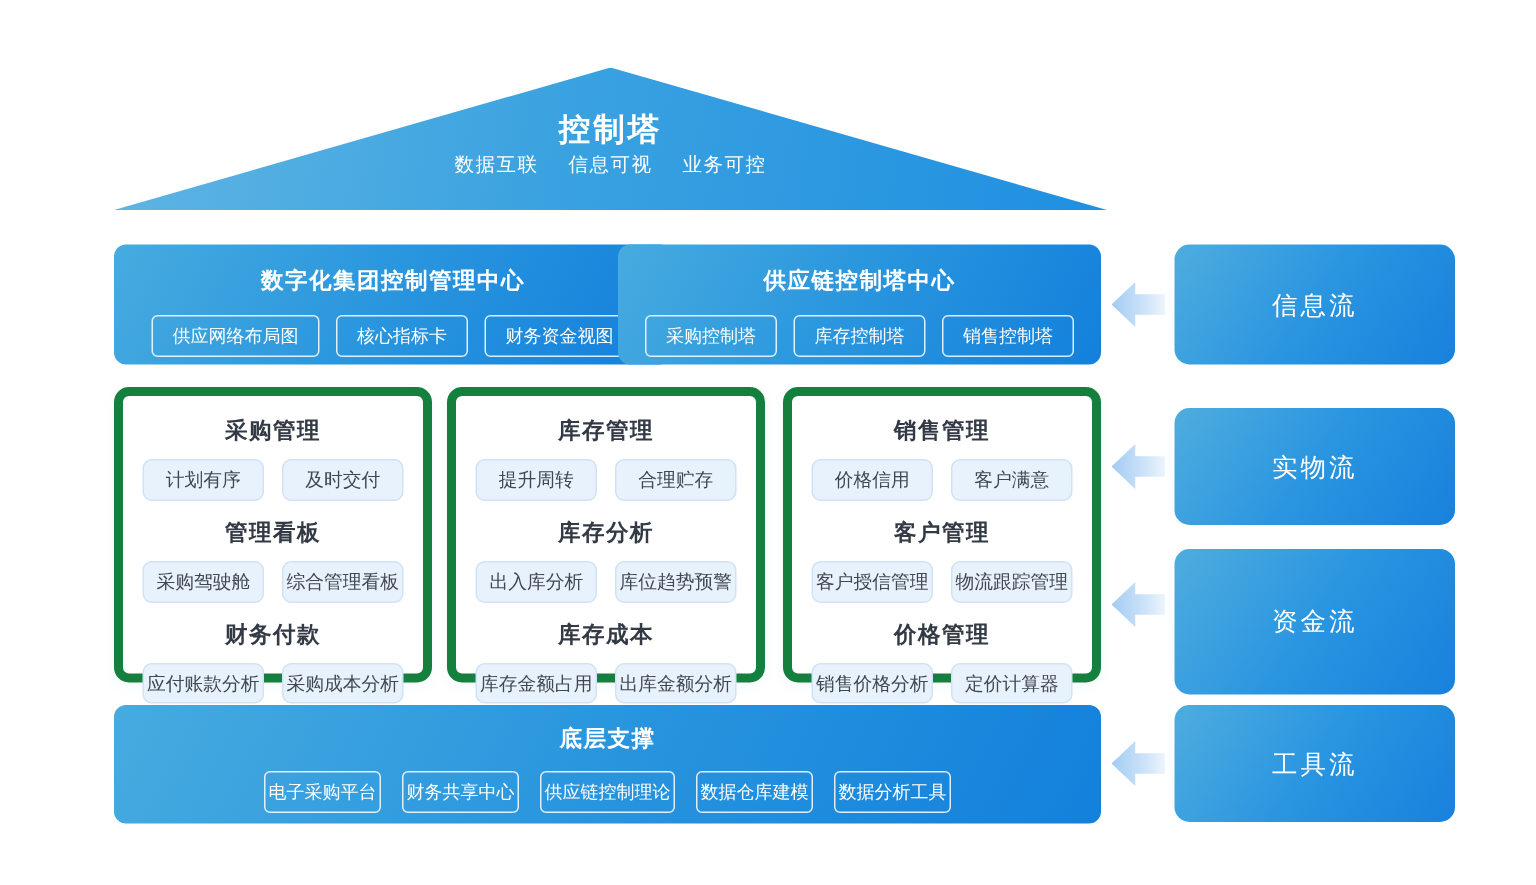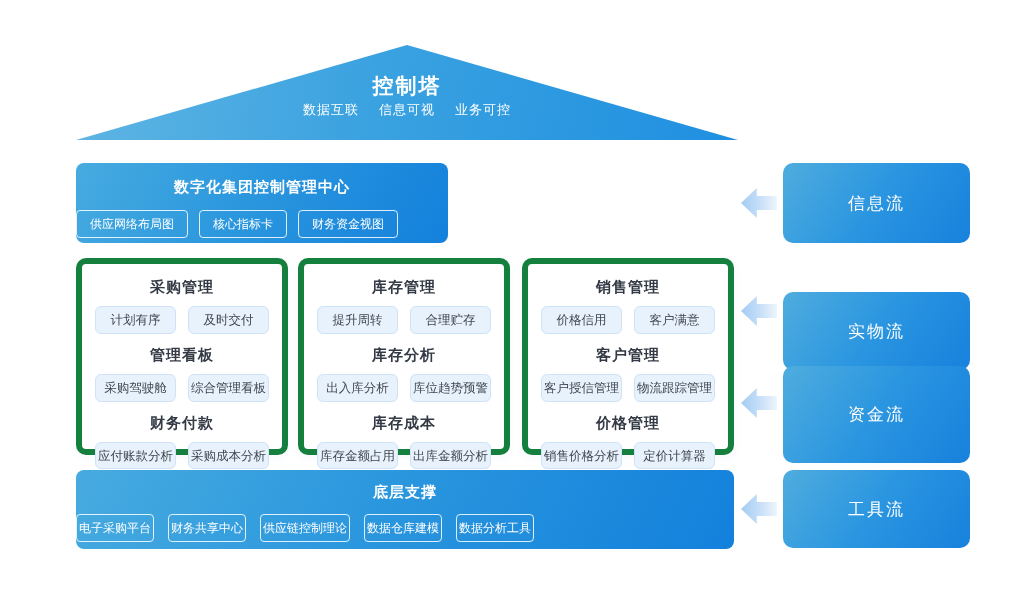--- a/index.html
+++ b/index.html
@@ -16,21 +16,21 @@
   }
   .roof-title{margin-top:27px;font-size:21px;font-weight:bold;letter-spacing:2px;}
   .roof-subtitle{margin-top:1px;font-size:13px;display:flex;justify-content:center;gap:20px;letter-spacing:1px;}
   
   .cbox{
     position:absolute;border-radius:8px;color:#fff;box-sizing:border-box;
     background:linear-gradient(118deg,#47abdf 0%,#2b97de 45%,#1380dc 100%);
   }
   .box-title{text-align:center;font-size:15px;font-weight:bold;letter-spacing:1px;}
   .cbox .box-title{margin-top:15px;}
-  .pill-row{display:flex;justify-content:flex-start;gap:11px;margin-top:13px;border-radius:11px;}
+  .pill-row{display:flex;justify-content:center;gap:11px;margin-top:13px;border-radius:11px;}
   .gpill{
     border:1px solid rgba(255,255,255,.85);border-radius:4px;
     padding:7px 13px;font-size:12px;line-height:1;white-space:nowrap;
   }
   #center-1{left:76px;top:163px;width:372px;height:80px;}
   #center-2{left:412px;top:163px;width:322px;height:80px;}
   #foundation{left:76px;top:470px;width:658px;height:79px;}
   #foundation .box-title{margin-top:13px;}
   #foundation .pill-row{margin-top:12px;gap:14px;}
   #foundation .gpill{padding:7px 2px;}
@@ -50,21 +50,21 @@
     white-space:nowrap;overflow:hidden;line-height:1.1;
   }
   
   .flow{
     position:absolute;left:783px;width:187px;border-radius:10px;color:#fff;
     background:linear-gradient(125deg,#4fadde 0%,#2a95e0 50%,#1781dd 100%);
     display:flex;align-items:center;justify-content:center;
     font-size:17px;font-weight:500;letter-spacing:2px;
   }
   #flow-1{top:163px;height:80px;}
-  #flow-2{top:272px;height:78px;margin-top:20px;}
+  #flow-2{top:272px;height:78px;}
   #flow-3{top:366px;height:97px;}
   #flow-4{top:470px;height:78px;}
   
   .arrow{
     position:absolute;left:741px;width:36px;height:30px;
     background:linear-gradient(to right,#a3ccf2 0%,#c8e0f8 55%,#eef5fd 100%);
     clip-path:polygon(0 50%,44% 0,44% 27%,100% 27%,100% 73%,44% 73%,44% 100%);
   }
   #arrow-1{top:188px;}#arrow-2{top:296px;}#arrow-3{top:388px;}#arrow-4{top:494px;}
 </style>
@@ -84,20 +84,28 @@
 
   <div class="cbox" id="center-1">
     <div class="box-title">数字化集团控制管理中心</div>
     <div class="pill-row">
       <span class="gpill">供应网络布局图</span>
       <span class="gpill">核心指标卡</span>
       <span class="gpill">财务资金视图</span>
     </div>
   </div>
 
+  <div class="cbox" id="center-2">
+    <div class="box-title">供应链控制塔中心</div>
+    <div class="pill-row">
+      <span class="gpill">采购控制塔</span>
+      <span class="gpill">库存控制塔</span>
+      <span class="gpill">销售控制塔</span>
+    </div>
+  </div>
 
   <div class="card" id="card-1">
     <div class="sec-title first">采购管理</div>
     <div class="pill-row">
       <span class="wpill">计划有序</span>
       <span class="wpill">及时交付</span>
     </div>
     <div class="sec-title">管理看板</div>
     <div class="pill-row">
       <span class="wpill">采购驾驶舱</span>

